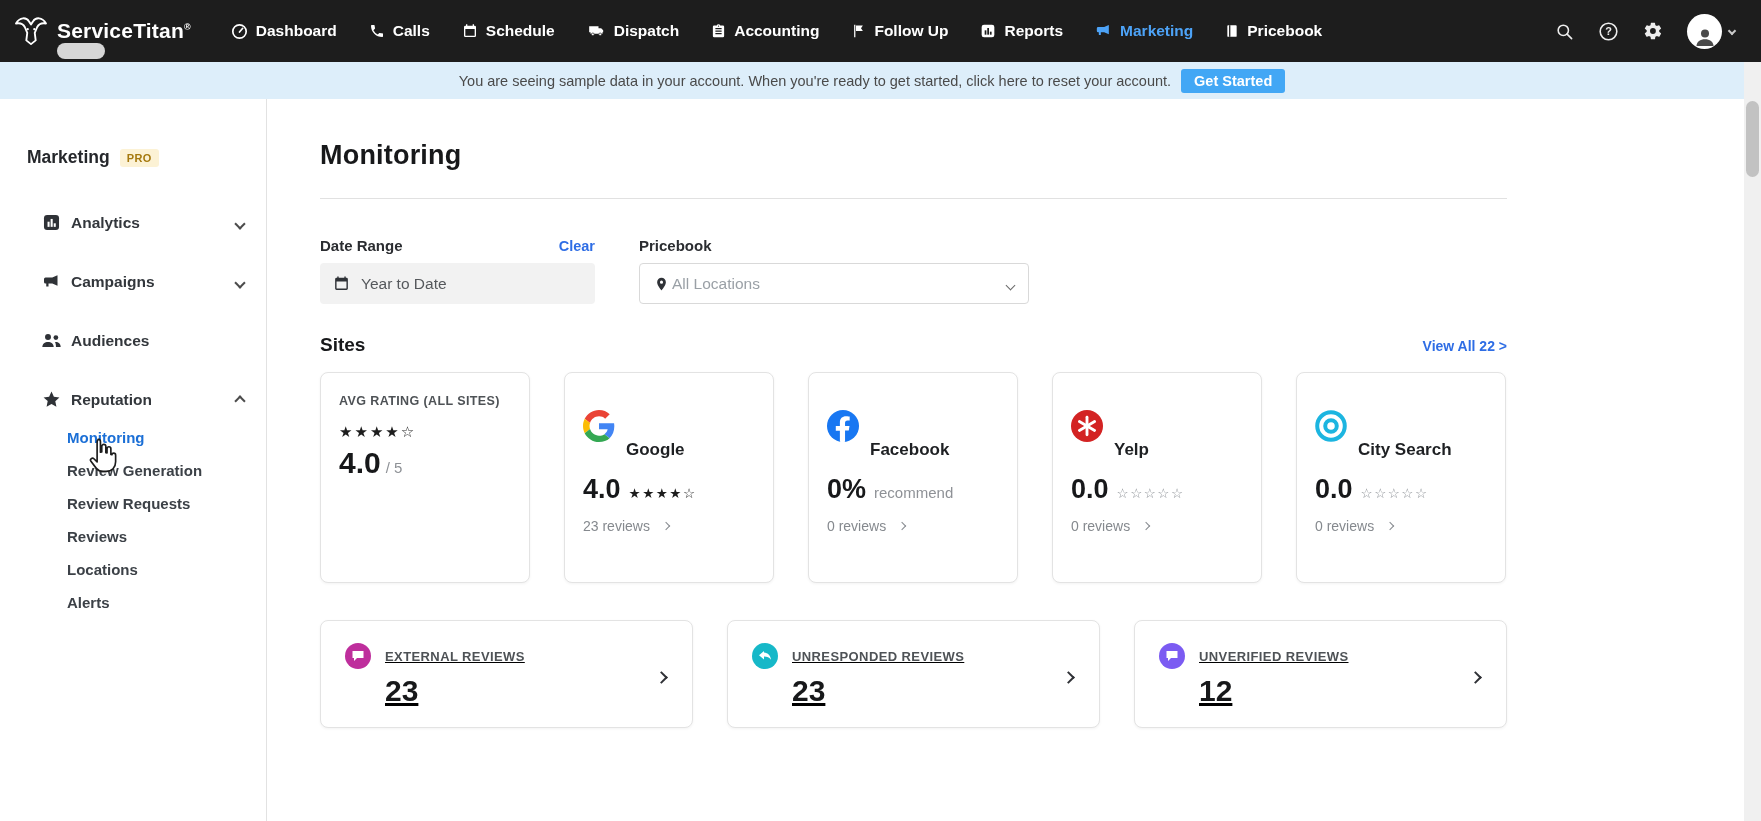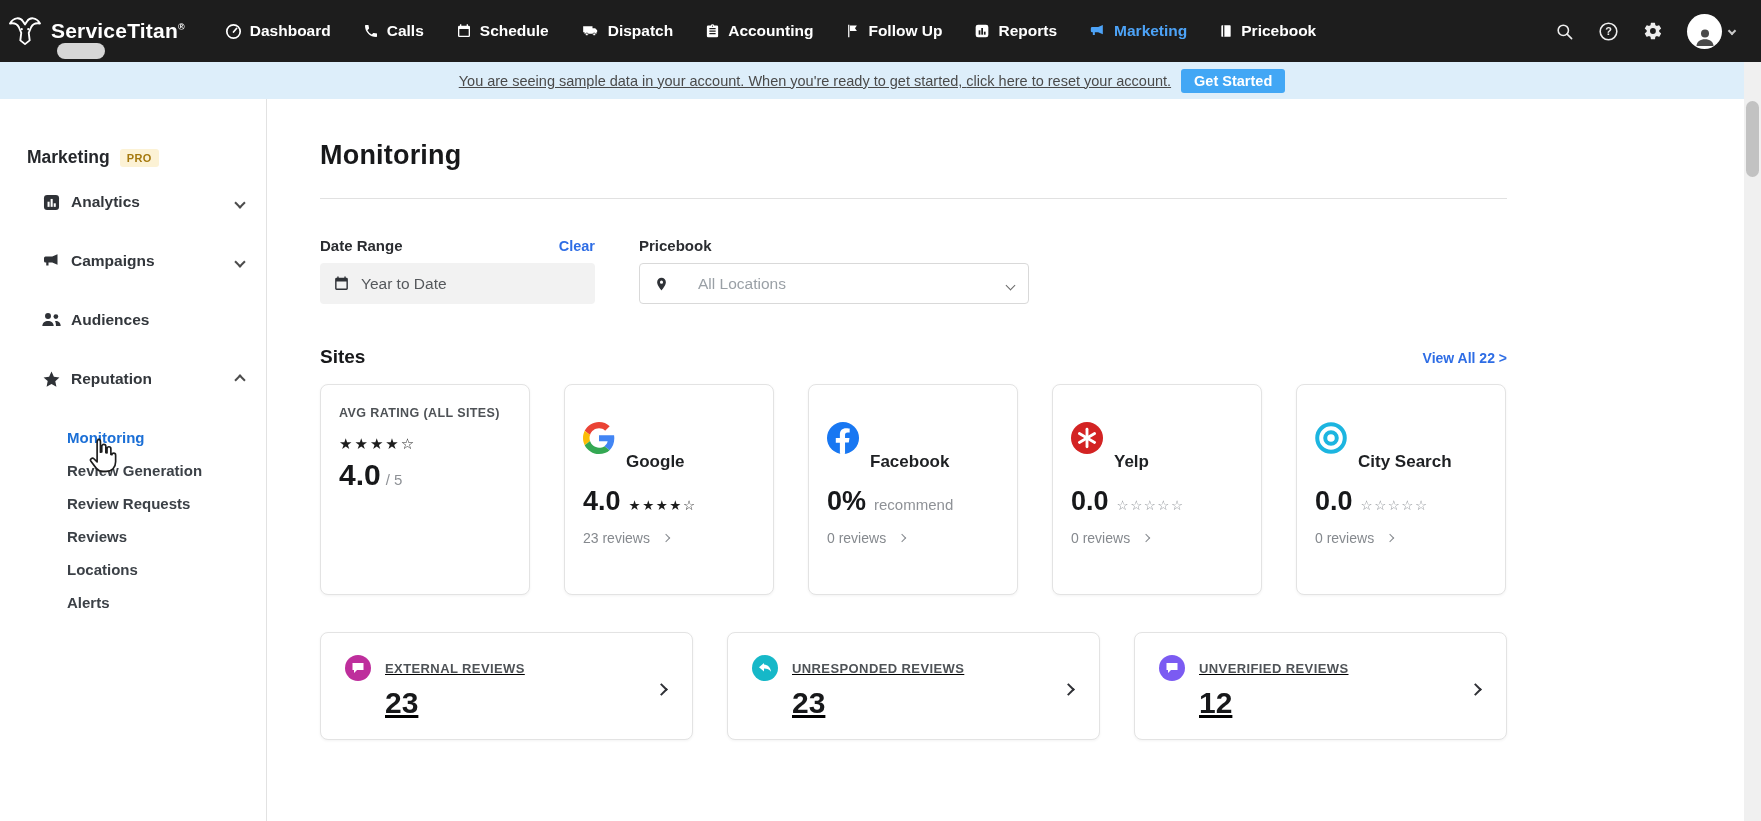--- a/index.html
+++ b/index.html
@@ -1,47 +1,47 @@
 <!DOCTYPE html>
 <html><head>
 <meta charset="utf-8">
 <style>
   * { margin:0; padding:0; box-sizing:border-box; }
   html,body { width:1761px; height:821px; }
   body { font-family:"Liberation Sans","DejaVu Sans",sans-serif; background:#fff; overflow:hidden; position:relative; }
   svg { display:block; }
 
   
-  .topbar { position:absolute; top:0; left:0; width:1761px; height:62px; background:#1d1d1d; display:flex; align-items:center; padding:0 26px 0 8px; color:#fff; z-index:5; }
+  .topbar { position:absolute; top:0; left:0; width:1761px; height:62px; background:#1d1d1d; display:flex; align-items:center; padding:0 26px 0 14px; color:#fff; z-index:5; }
   .brand { display:flex; align-items:center; gap:9px; cursor:pointer; }
   .brand-name { font-size:21px; font-weight:800; letter-spacing:.2px; }
   .brand-reg { font-size:9px; vertical-align:super; }
   .topnav { display:flex; align-items:center; gap:32px; margin-left:40px; }
   .topnav-item { display:flex; align-items:center; gap:8px; font-size:15.5px; font-weight:600; color:#fff; cursor:pointer; white-space:nowrap; }
   .topnav-item.active { color:#4da3f7; }
   .top-right { margin-left:auto; display:flex; align-items:center; gap:24px; }
   .top-icon { color:#ededed; display:flex; align-items:center; cursor:pointer; }
   .avatar-wrap { display:flex; align-items:center; gap:7px; cursor:pointer; }
   .avatar { width:35px; height:35px; border-radius:50%; background:#fff; display:flex; align-items:flex-end; justify-content:center; overflow:hidden; }
   .toggle-pill { position:absolute; left:57px; top:43px; width:48px; height:16px; background:#d6d6d6; border-radius:8px; z-index:6; cursor:pointer; }
 
   
   .banner { position:absolute; top:62px; left:0; width:1744px; height:37px; background:#ddeefa; display:flex; align-items:center; justify-content:center; gap:10px; }
-  .banner-text { font-size:14.5px; color:#4a4a4a;text-decoration:underline; }
+  .banner-text { font-size:14.5px; color:#4a4a4a; }
   .banner-link { cursor:pointer; }
   .banner-btn { background:#42a7f5; color:#fff; font-size:14.5px; font-weight:700; padding:4px 13px; border-radius:3px; cursor:pointer; }
 
   
   .content { position:absolute; top:99px; left:0; width:1744px; height:722px; display:flex; background:#fff; }
   .sidebar { width:267px; border-right:1px solid #e2e2e2; padding-top:48px; flex-shrink:0; position:relative; }
   .sb-title-row { padding-left:27px; display:flex; align-items:center; gap:10px; }
   .sb-title { font-size:17.5px; font-weight:800; color:#25272b; }
   .sb-badge { background:#fcf2d5; color:#a5790e; font-size:11px; font-weight:700; padding:3px 7px; border-radius:3px; letter-spacing:.4px; }
   .sb-menu { margin-top:25px; }
-  .sb-item { height:59px; display:flex; align-items:flex-start; padding:0 22px 0 40px; cursor:pointer; }
+  .sb-item { height:59px; display:flex; align-items:center; padding:0 22px 0 40px; cursor:pointer; }
   .sb-ico { width:22px; display:flex; justify-content:center; margin-right:9px; }
   .sb-label { font-size:15.5px; font-weight:700; color:#33373c; }
   .sb-chev { margin-left:auto; }
   .chev { display:inline-block; width:8px; height:8px; border-right:2px solid #4c4c4c; border-bottom:2px solid #4c4c4c; }
   .chev.down { transform:rotate(45deg); }
   .chev.up { transform:rotate(-135deg); }
   .sb-sub { margin-top:-8px; }
   .sb-sub-item { height:33px; display:flex; align-items:center; padding-left:67px; font-size:15px; font-weight:600; color:#3c4147; cursor:pointer; }
   .sb-sub-item.active { color:#1b6fd6; }
   .cursor-hand { position:absolute; left:86px; top:338px; z-index:9; pointer-events:none; }
@@ -55,27 +55,27 @@
   .divider { border-top:1px solid #e1e1e1; margin-top:27px; }
 
   .filters { display:flex; gap:44px; margin-top:38px; }
   .filter-col1 { width:275px; }
   .filter-col2 { width:390px; }
   .filter-label-row { display:flex; justify-content:space-between; align-items:baseline; }
   .filter-label { font-size:15px; font-weight:700; color:#2b2d31; }
   .clear-link { font-size:14.5px; font-weight:600; color:#2e6de5; cursor:pointer; }
   .date-input { margin-top:9px; height:41px; background:#f2f2f2; border-radius:4px; display:flex; align-items:center; padding:0 13px; gap:11px; cursor:pointer; }
   .date-value { font-size:15.5px; color:#55585c; }
-  .loc-input { margin-top:9px; height:41px; background:#fff; border:1px solid #d9d9d9; border-radius:4px; display:flex; align-items:center; padding:0 14px; gap:29px; cursor:pointer; }
+  .loc-input { margin-top:9px; height:41px; background:#fff; border:1px solid #d9d9d9; border-radius:4px; display:flex; align-items:center; padding:0 14px; gap:3px; cursor:pointer; }
   .loc-value { font-size:15.5px; color:#9aa0a6; }
   .loc-chev { margin-left:auto; }
   .chev-sm { display:inline-block; width:7px; height:7px; border-right:1.8px solid #6a6a6a; border-bottom:1.8px solid #6a6a6a; transform:rotate(45deg); }
 
   .sites-head { display:flex; justify-content:space-between; align-items:baseline; margin-top:30px; }
-  .sites-title { font-size:19px; font-weight:800; color:#17181a;margin-top:12px; }
+  .sites-title { font-size:19px; font-weight:800; color:#17181a; }
   .view-all { font-size:14px; font-weight:700; color:#2e6de5; cursor:pointer; }
 
   .site-cards { display:flex; gap:34px; margin-top:16px; }
   .card { background:#fff; border:1px solid #e3e3e3; border-radius:8px; box-shadow:0 1px 3px rgba(0,0,0,.05); }
   .site-card { width:210px; height:211px; padding:19px 18px; }
   .avg-label { font-size:12.5px; font-weight:600; color:#4e5256; letter-spacing:.4px; line-height:1.45; }
   .avg-stars { margin-top:13px; font-size:15px; color:#1d1d1d; letter-spacing:2px; }
   .avg-rating-row { margin-top:5px; display:flex; align-items:baseline; gap:5px; }
   .avg-rating { font-size:30px; font-weight:800; color:#17181a; }
   .avg-suffix { font-size:15px; color:#8e9196; }

